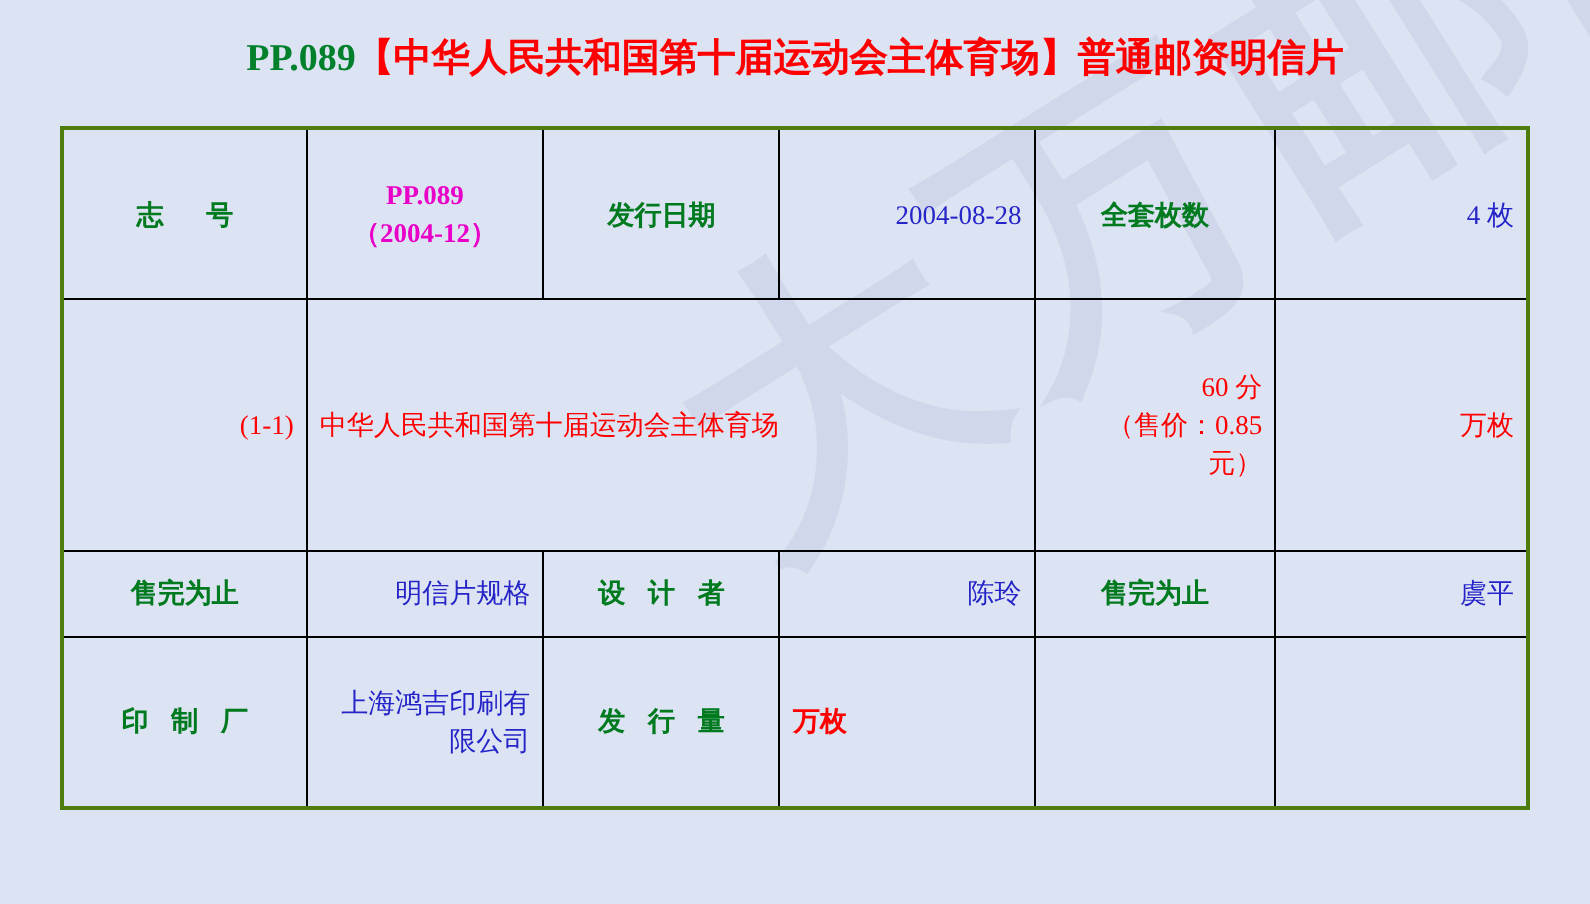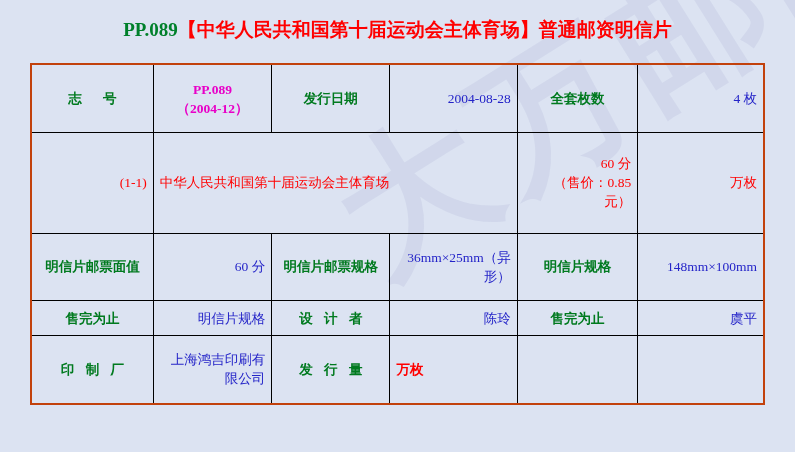--- a/index.html
+++ b/index.html
@@ -56,21 +56,21 @@
 
   
   #info-table {
     position: absolute;
     left: 30px;
     top: 63px;
     width: 735px;
     height: 342px;
     border-collapse: collapse;
     table-layout: fixed;
-    border: 2px solid #c2410c;
+    border: 2px solid #4d7c0f;
     z-index: 1;
   }
   #info-table td {
     border: 1px solid #000000;
     padding: 0 6px;
     font-size: 13.5px;
     vertical-align: middle;
     line-height: 19px;
     background: transparent;
   }
@@ -147,28 +147,20 @@
   <tr class="red-row">
     <td class="red ctr">(1-1)</td>
     <td class="red" colspan="3">中华人民共和国第十届运动会主体育场</td>
     <td class="red rt">
       <div>60 分</div>
       <div>（售价：0.85 元）</div>
     </td>
     <td class="red rt">万枚</td>
   </tr>
 
-  <tr>
-    <td class="label">明信片邮票面值</td>
-    <td class="value">60 分</td>
-    <td class="label">明信片邮票规格</td>
-    <td class="value">36mm×25mm（异形）</td>
-    <td class="label">明信片规格</td>
-    <td class="value">148mm×100mm</td>
-  </tr>
 
   <tr>
     <td class="label">售完为止</td>
     <td class="value">明信片规格</td>
     <td class="label sp2">设 计 者</td>
     <td class="value">陈玲</td>
     <td class="label">售完为止</td>
     <td class="value">虞平</td>
   </tr>
 

